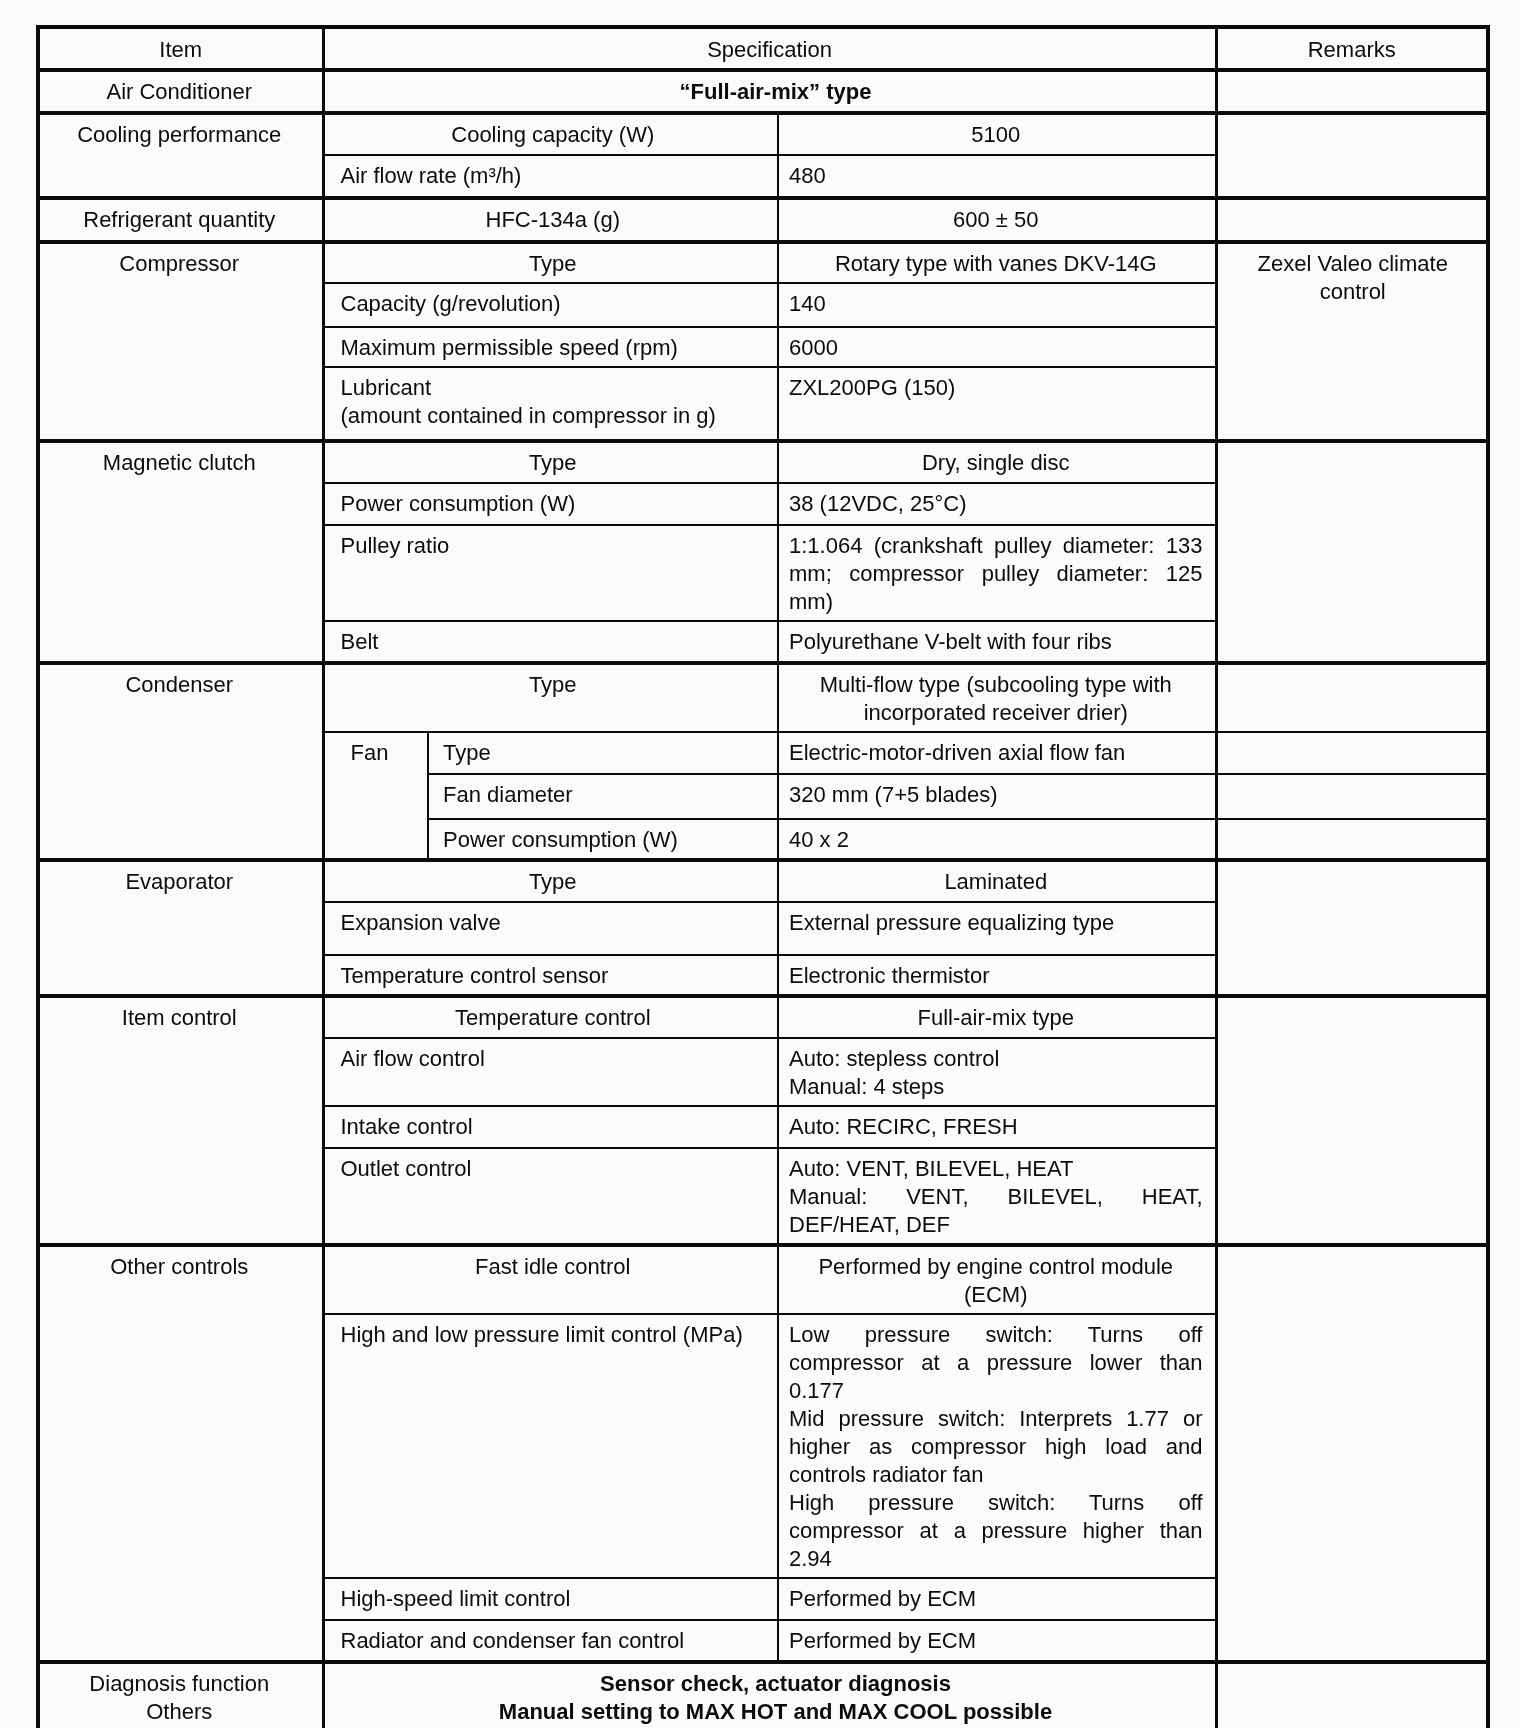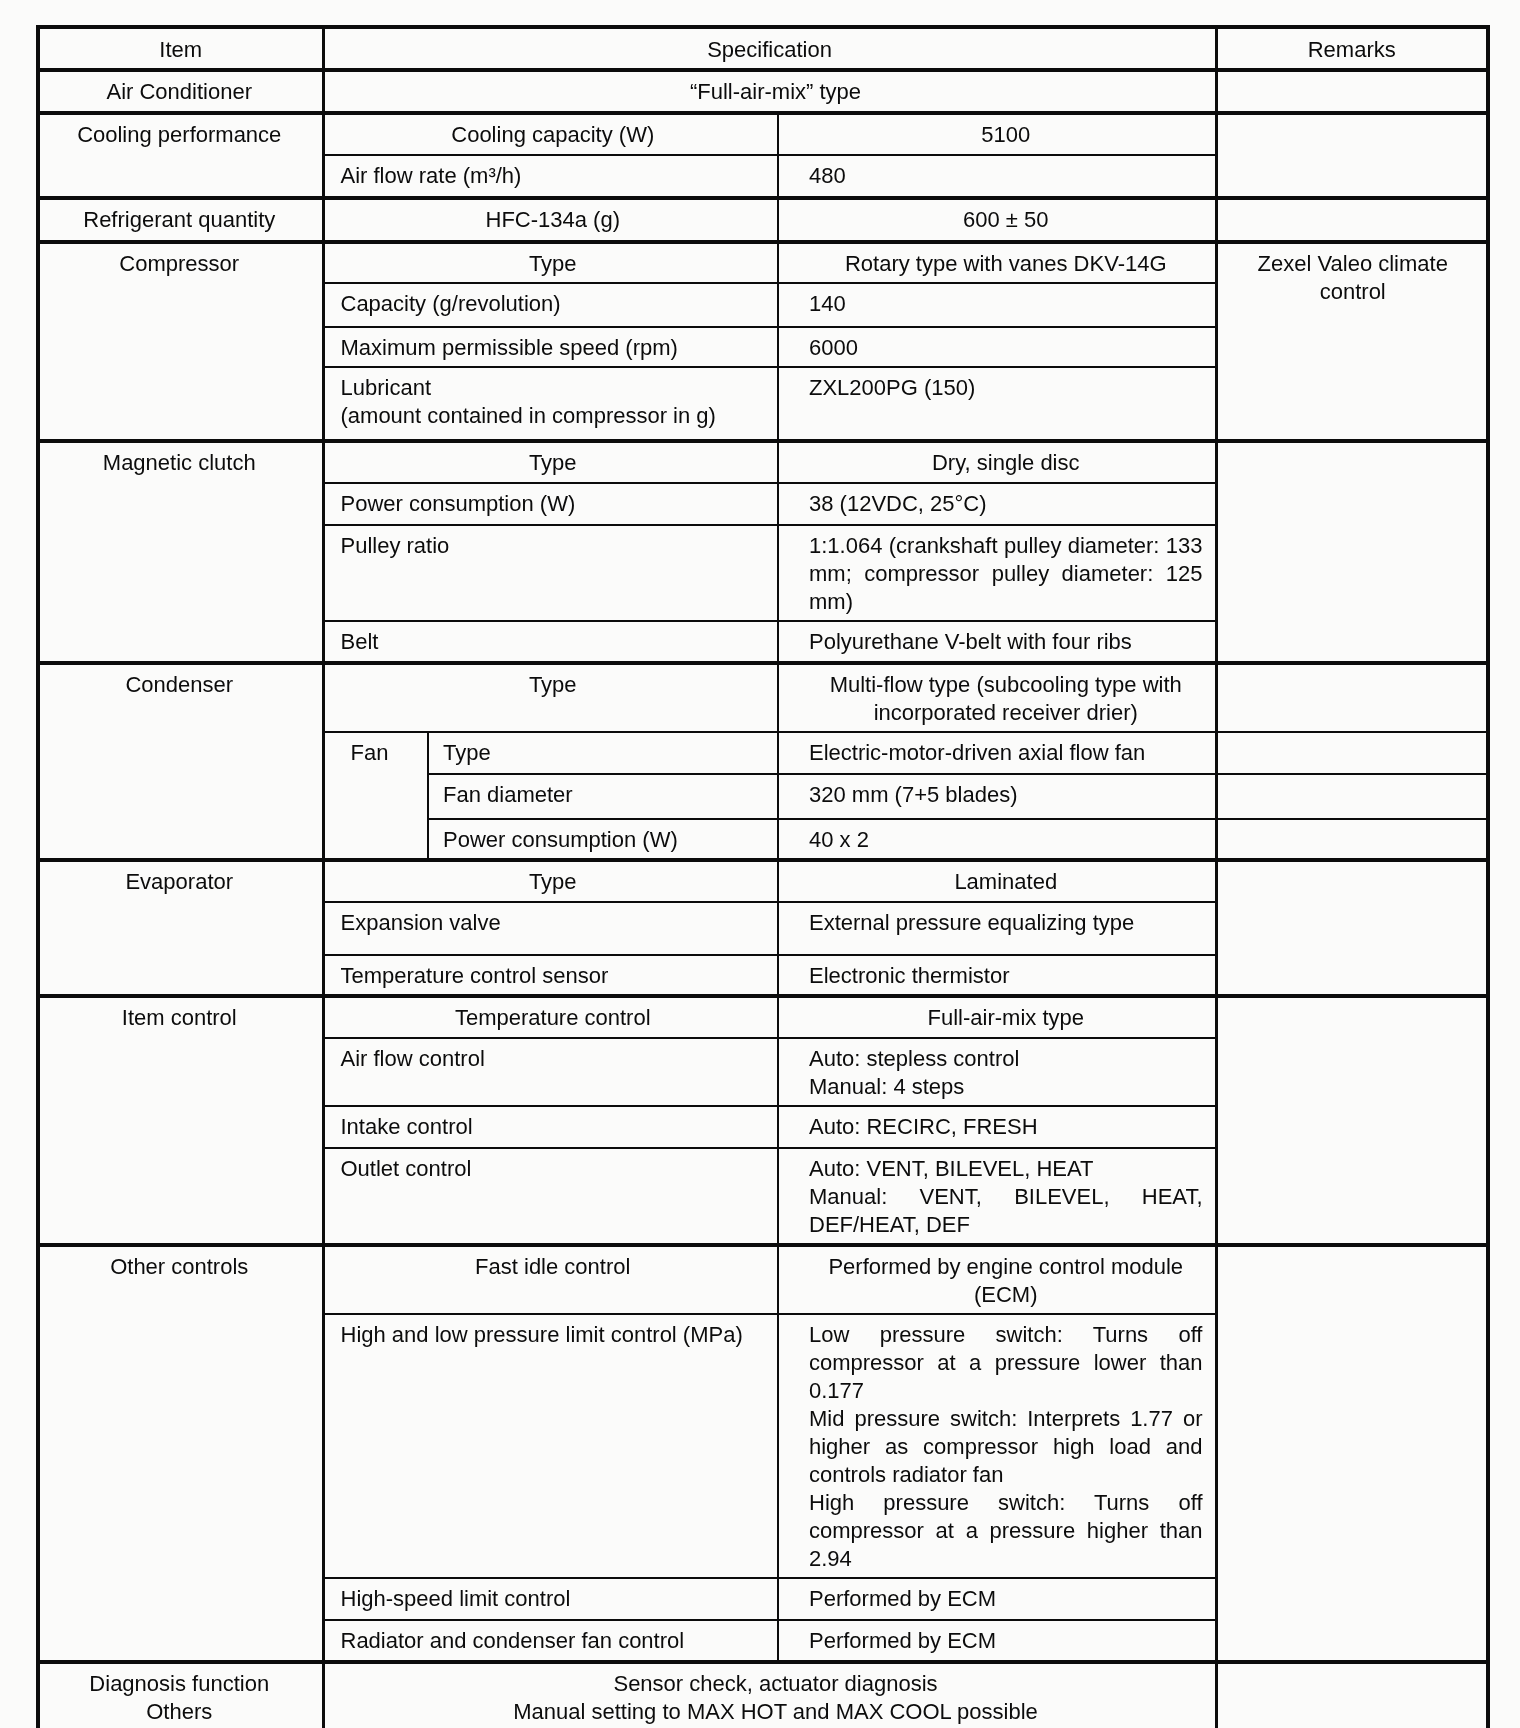--- a/index.html
+++ b/index.html
@@ -37,24 +37,24 @@
   }
   tr.sec > td { border-top-width: 4px; text-align: center; }
   tr.hd > td {
     text-align: center;
     padding: 7px 4px 4px 4px;
     white-space: nowrap;
   }
   td.item { padding-left: 9px; border-right-width: 3px; }
   td.rem  { border-left-width: 3px; padding-left: 12px; padding-right: 10px; text-align: justify; }
   td.lbl  { text-align: justify; }
-  td.val  { padding-left: 30px; text-align: justify; }
+  td.val  { padding-left: 10px; text-align: justify; }
   td.fan  { padding-left: 26px; }
   td.sub  { padding-left: 14px; }
-  td.full { padding-left: 24px; }
+  td.full { padding-left: 24px; font-weight: bold; }
 </style>
 </head>
 <body>
 
 <div class="page">
   <table class="spec">
     <colgroup>
       <col style="width:285px">
       <col style="width:105px">
       <col style="width:350px">

